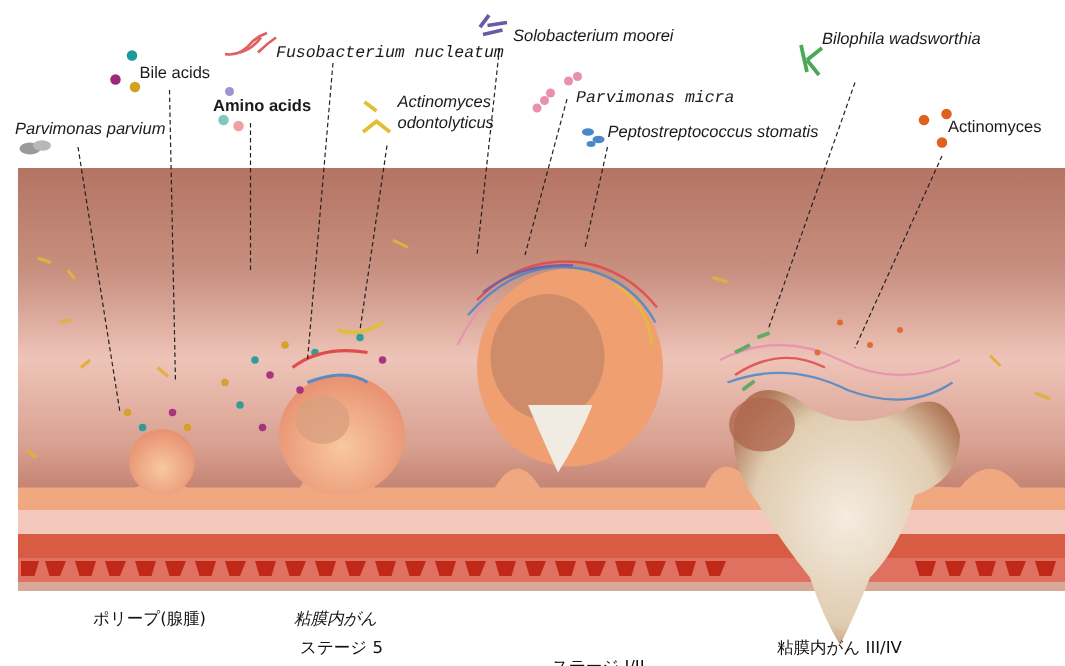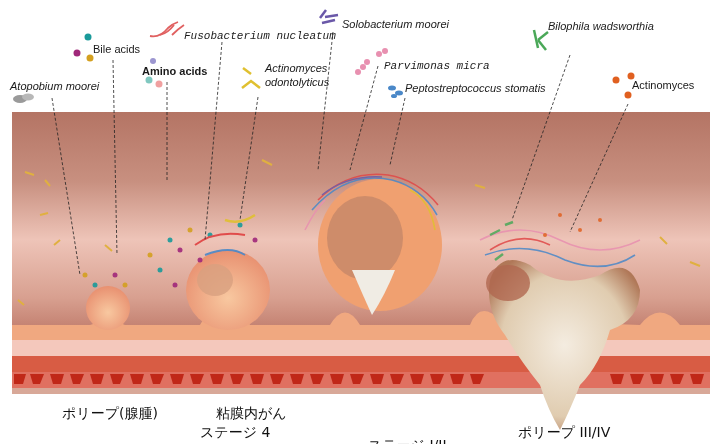--- a/index.html
+++ b/index.html
@@ -1,20 +1,20 @@
 <!DOCTYPE html>
 <html><head>
 <meta charset="utf-8">
 <style>
   html, body { margin: 0; padding: 0; background: #ffffff; }
   body { width: 710px; height: 444px; position: relative; overflow: hidden;
          font-family: "Liberation Sans", sans-serif; }
   .label { position: absolute; font-size: 11px; color: #1a1a1a; white-space: nowrap; line-height: 12px; }
   .label.it { font-style: italic; }
-  .stage { position: absolute; font-size: 14px; color: #111; white-space: nowrap; line-height: 18px;
+  .stage { position: absolute; font-size: 11px; color: #111; white-space: nowrap; line-height: 18px;
            font-family: "DejaVu Sans", sans-serif; }
   svg.art { position: absolute; left: 0; top: 0; }
 </style>
 </head>
 <body>
 
 <svg class="art" width="710" height="444" viewBox="0 0 710 444">
   <defs>
     <linearGradient id="lumen" x1="0" y1="0" x2="0" y2="1">
       <stop offset="0" stop-color="#b47464"></stop>
@@ -196,29 +196,29 @@
       <path d="M538 40 l10 -8"></path>
       <path d="M538 40 l8 10"></path>
   </g>
   <g fill="#e06020">
     <circle cx="616" cy="80" r="3.5"></circle>
       <circle cx="631" cy="76" r="3.5"></circle>
       <circle cx="628" cy="95" r="3.5"></circle>
   </g>
 </svg>
 
-<div class="label it" style="left:10px;top:80px;">Atopobium moorei</div>
+<div class="label it" style="left:10px;top:80px;">Parvimonas parvium</div>
 <div class="label" style="left:93px;top:43px;">Bile acids</div>
 <div class="label it" style="left:184px;top:30px;font-family:Liberation Mono, monospace;">Fusobacterium nucleatum</div>
 <div class="label" style="left:142px;top:65px;font-weight:bold;">Amino acids</div>
 <div class="label it" style="left:265px;top:62px;text-align:right;">Actinomyces</div>
 <div class="label it" style="left:265px;top:76px;text-align:right;">odontolyticus</div>
 <div class="label it" style="left:342px;top:18px;">Solobacterium moorei</div>
 <div class="label it" style="left:384px;top:60px;font-family:Liberation Mono, monospace;">Parvimonas micra</div>
 <div class="label it" style="left:405px;top:82px;text-align:right;">Peptostreptococcus stomatis</div>
 <div class="label it" style="left:548px;top:20px;">Bilophila wadsworthia</div>
 <div class="label" style="left:632px;top:79px;">Actinomyces</div>
 
 <div class="stage" style="left:62px;top:404px;">ポリープ(腺腫)</div>
-<div class="stage" style="left:216px;top:404px;">粘膜内がん</div>
-<div class="stage" style="left:200px;top:423px;">ステージ 4</div>
+<div class="stage" style="left:196px;top:404px;font-style:italic;">粘膜内がん</div>
+<div class="stage" style="left:200px;top:423px;">ステージ 5</div>
 <div class="stage" style="left:368px;top:423px;margin-top:13px;">ステージ I/II</div>
-<div class="stage" style="left:518px;top:423px;">ポリープ III/IV</div>
+<div class="stage" style="left:518px;top:423px;">粘膜内がん III/IV</div>
 
 </body></html>

